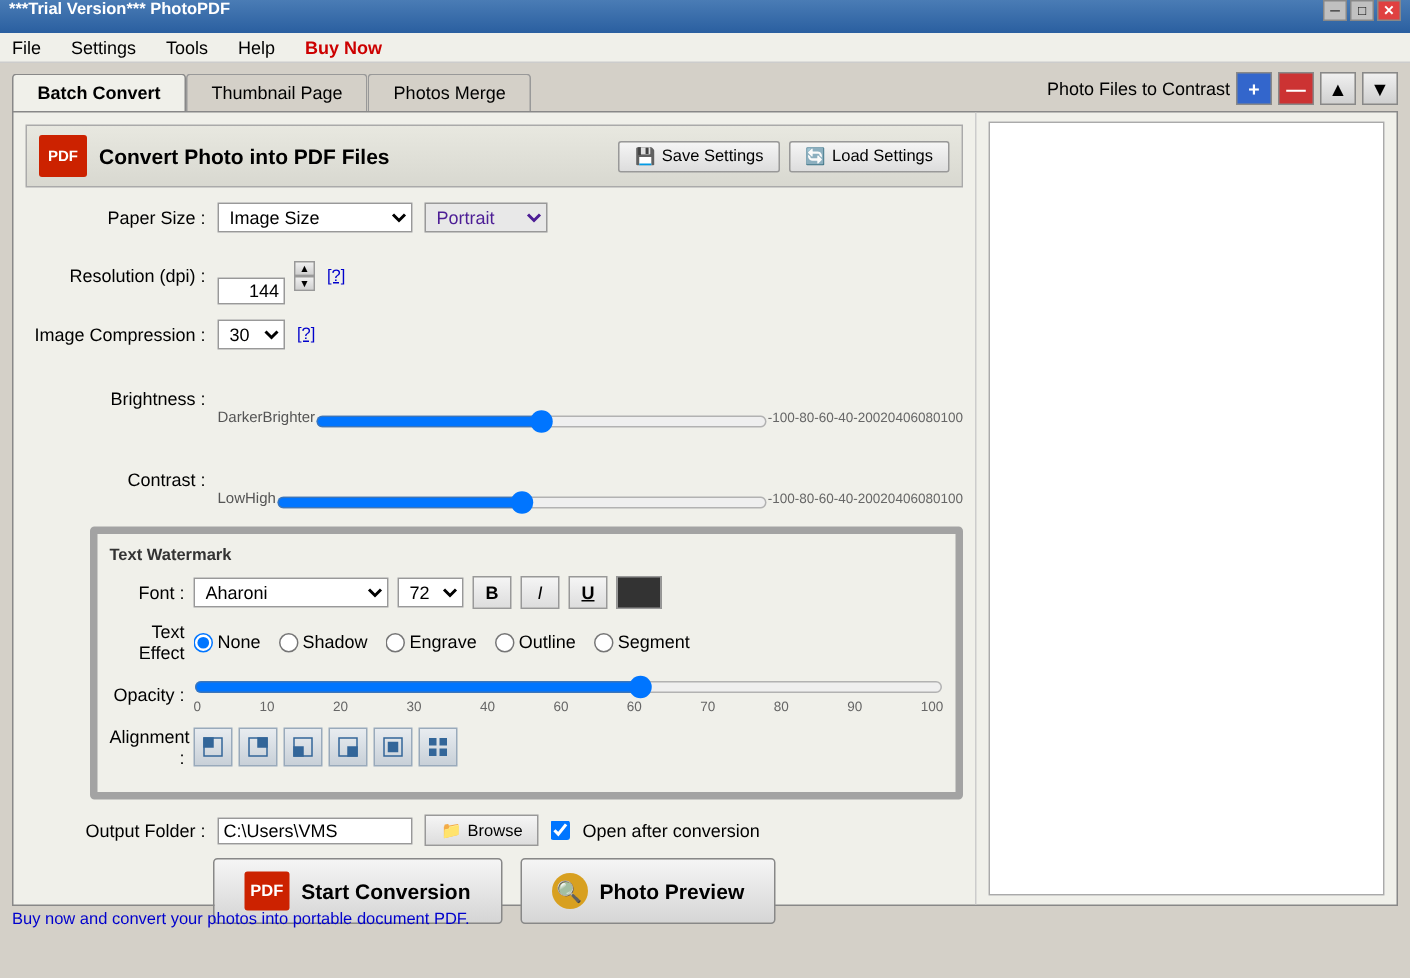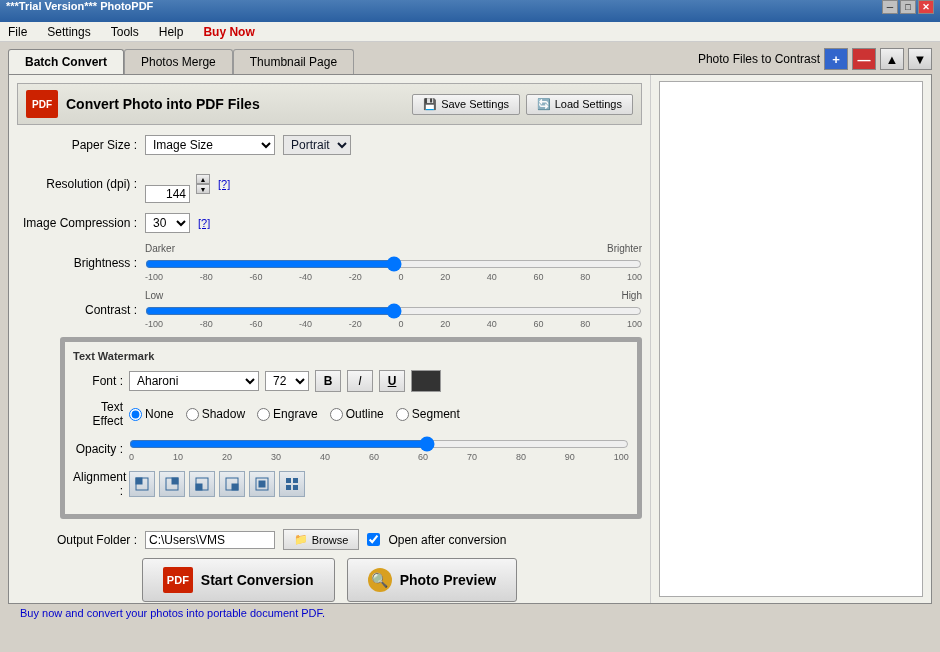--- a/index.html
+++ b/index.html
@@ -155,21 +155,21 @@
       text-align: right;
       font-size: 12px;
     }
     select, input[type="text"], input[type="number"] {
       border: 1px solid #999;
       background: white;
       font-size: 12px;
       padding: 1px 3px;
     }
     .paper-size-select { width: 130px; }
-    .orient-select { width: 68px; background: #e8e8e8; color: #0f172a; }
+    .orient-select { width: 82px; background: #e8e8e8; color: #4c1d95; }
 
     
     .res-input {
       width: 45px;
       text-align: right;
       margin-top: 20px;
     }
     .spin-btn {
       display: flex;
       flex-direction: column;
@@ -200,21 +200,22 @@
     .slider-row {
       display: flex;
       align-items: center;
       margin-bottom: 8px;
       gap: 8px;
     }
     .slider-label { width: 120px; text-align: right; font-size: 12px; }
     .slider-container {
       flex: 1;
       display: flex;
-      flex-direction: column;
+      flex-direction: row;
+      margin-top: 30px;
     }
     .slider-labels {
       display: flex;
       justify-content: space-between;
       font-size: 10px;
       color: #555;
       margin-bottom: 2px;
     }
     input[type="range"] {
       width: 100%;
@@ -367,21 +368,21 @@
       background: #d8a020;
       display: flex;
       align-items: center;
       justify-content: center;
       color: white;
       font-size: 14px;
     }
 
     
     .status-bar {
-      padding: 3px 20px;
+      padding: 3px 8px;
       font-size: 11px;
       color: #0000cc;
     }
     .pf-btn {
       width: 24px;
       height: 22px;
       border: 1px solid #888;
       cursor: pointer;
       display: flex;
       align-items: center;
@@ -443,22 +444,22 @@
 <div class="menu-bar">
   <span class="menu-item">File</span>
   <span class="menu-item">Settings</span>
   <span class="menu-item">Tools</span>
   <span class="menu-item">Help</span>
   <span class="menu-item buy-now">Buy Now</span>
 </div>
 
 <div class="header-row">
   <div class="tab active">Batch Convert</div>
+  <div class="tab">Thumbnail Page</div>
   <div class="tab">Photos Merge</div>
-  <div class="tab">Thumbnail Page</div>
   <div class="right-header">
     <span class="right-header-label">Photo Files to Contrast</span>
     <div class="pf-btn pf-btn-add">+</div>
     <div class="pf-btn pf-btn-remove">—</div>
     <div class="pf-btn pf-btn-up">▲</div>
     <div class="pf-btn pf-btn-down">▼</div>
   </div>
 </div>
 
 <div class="main-area">

